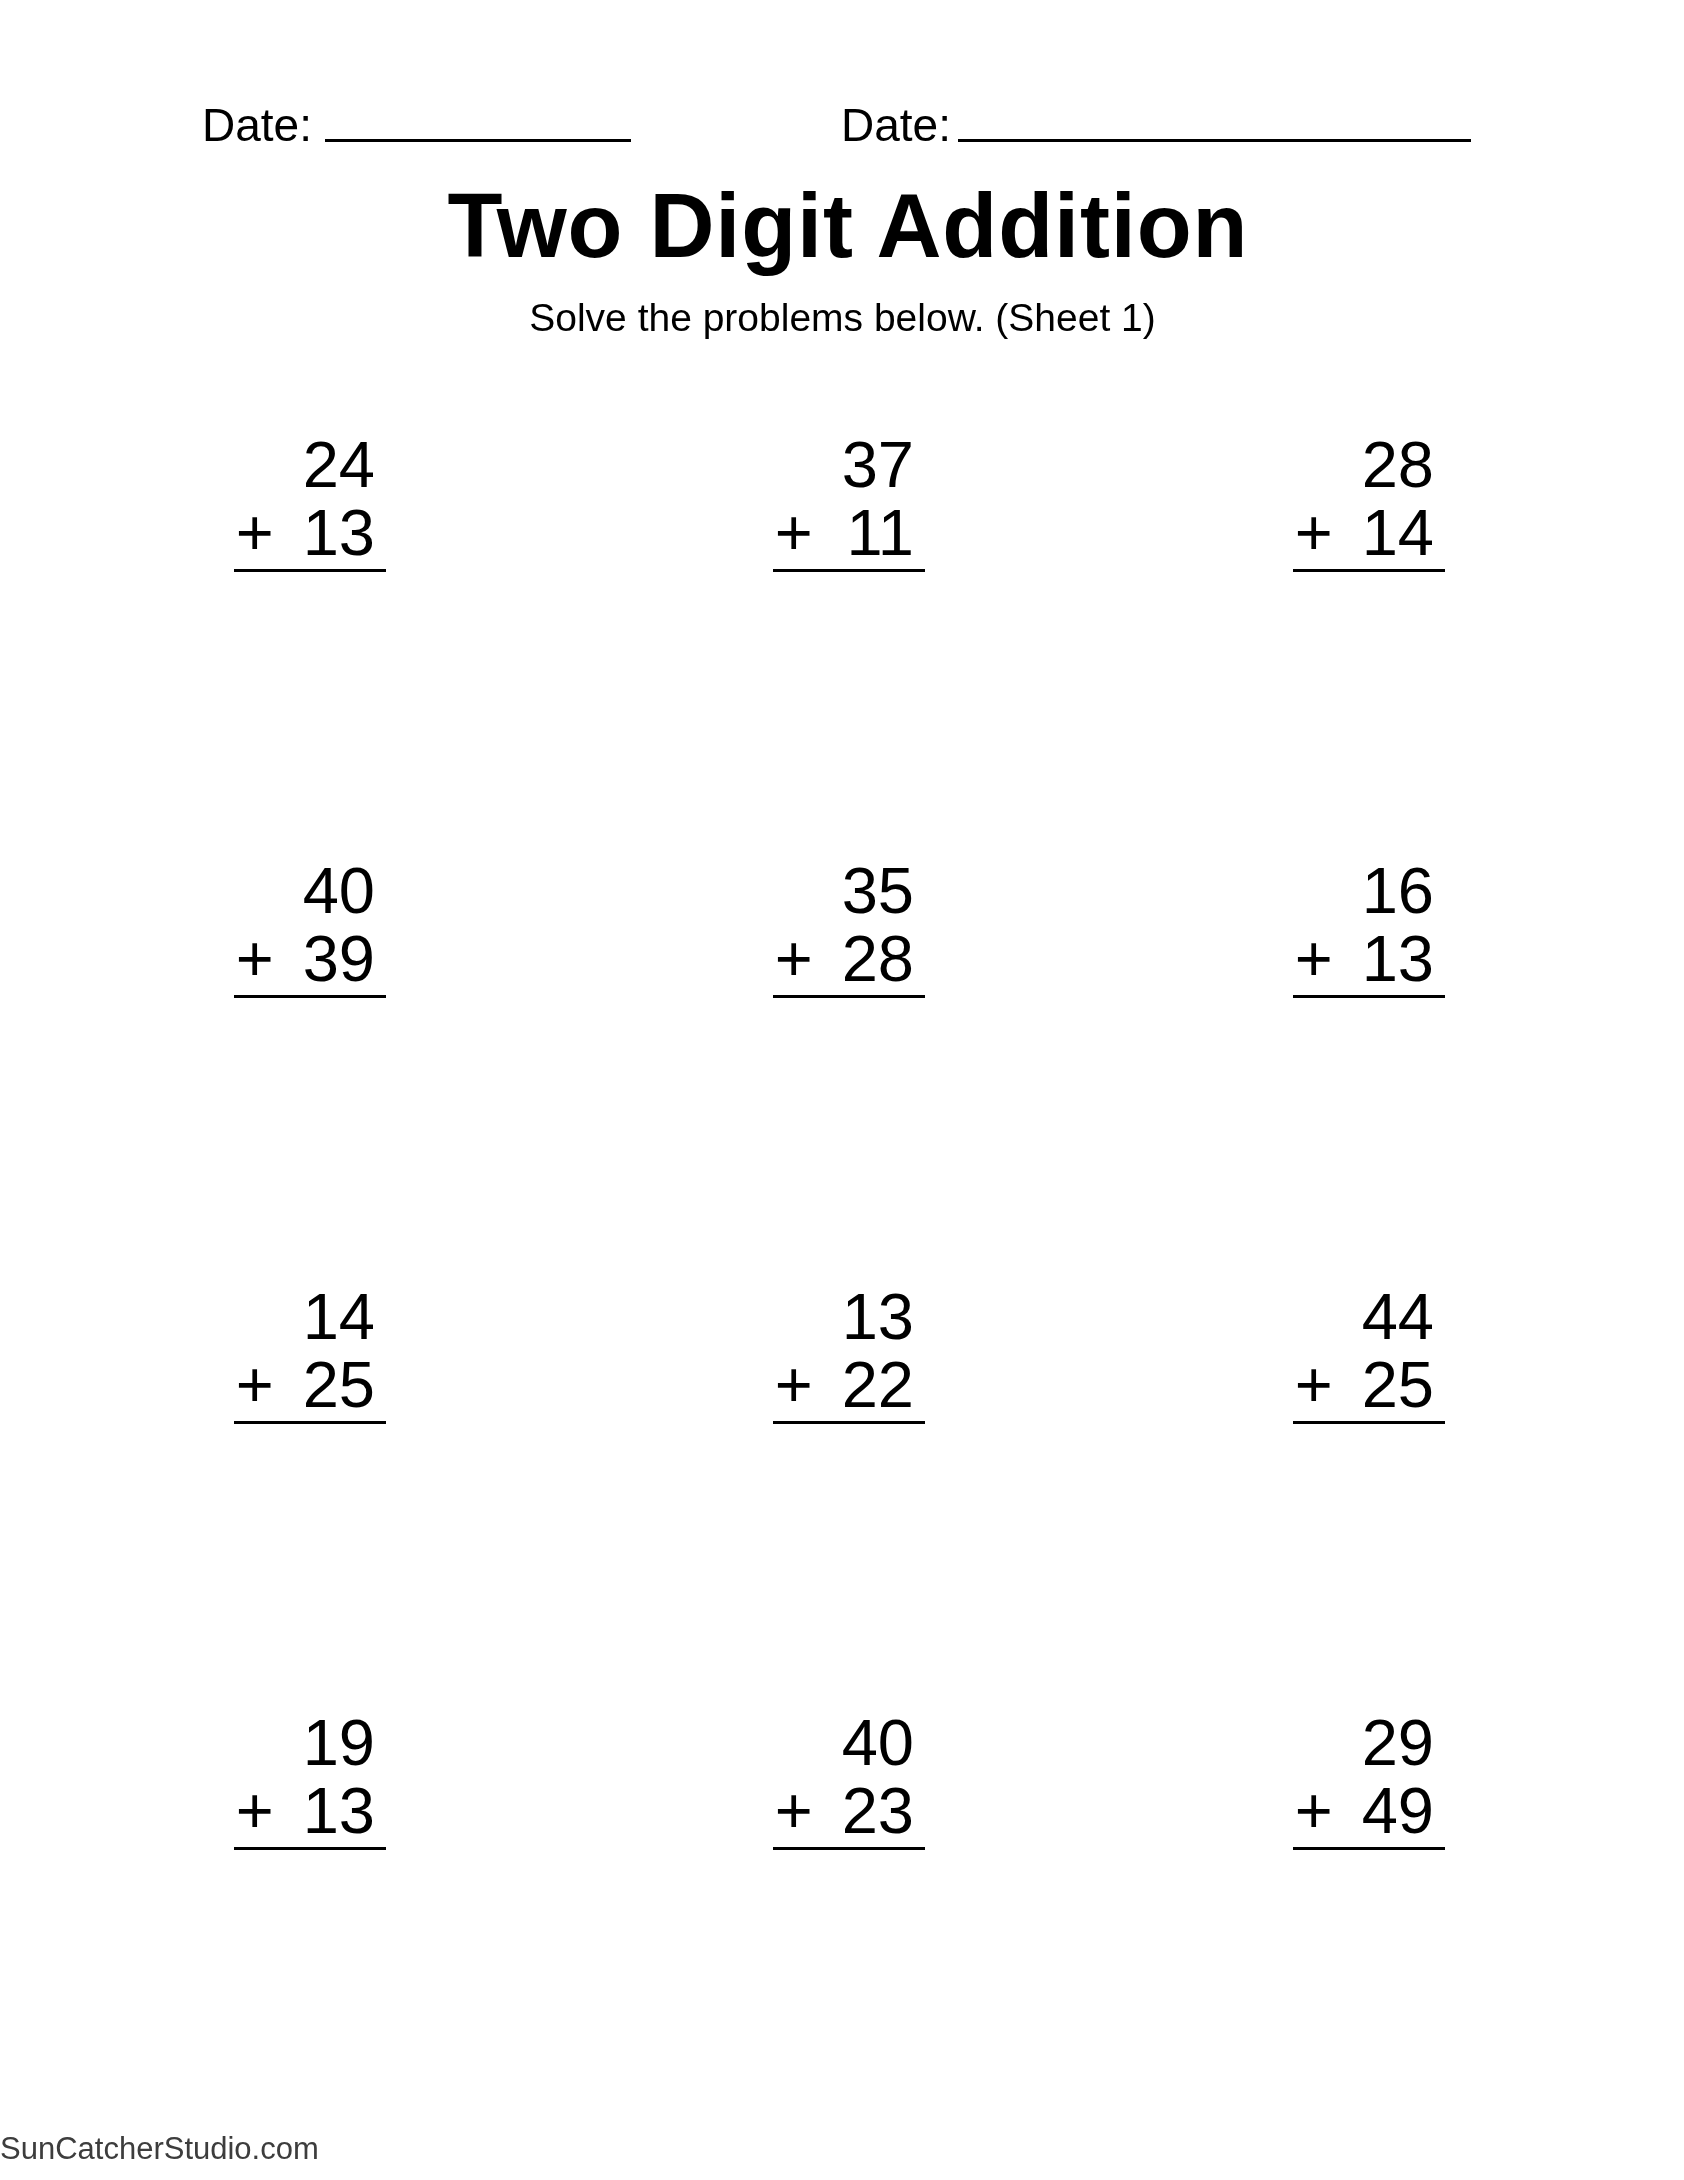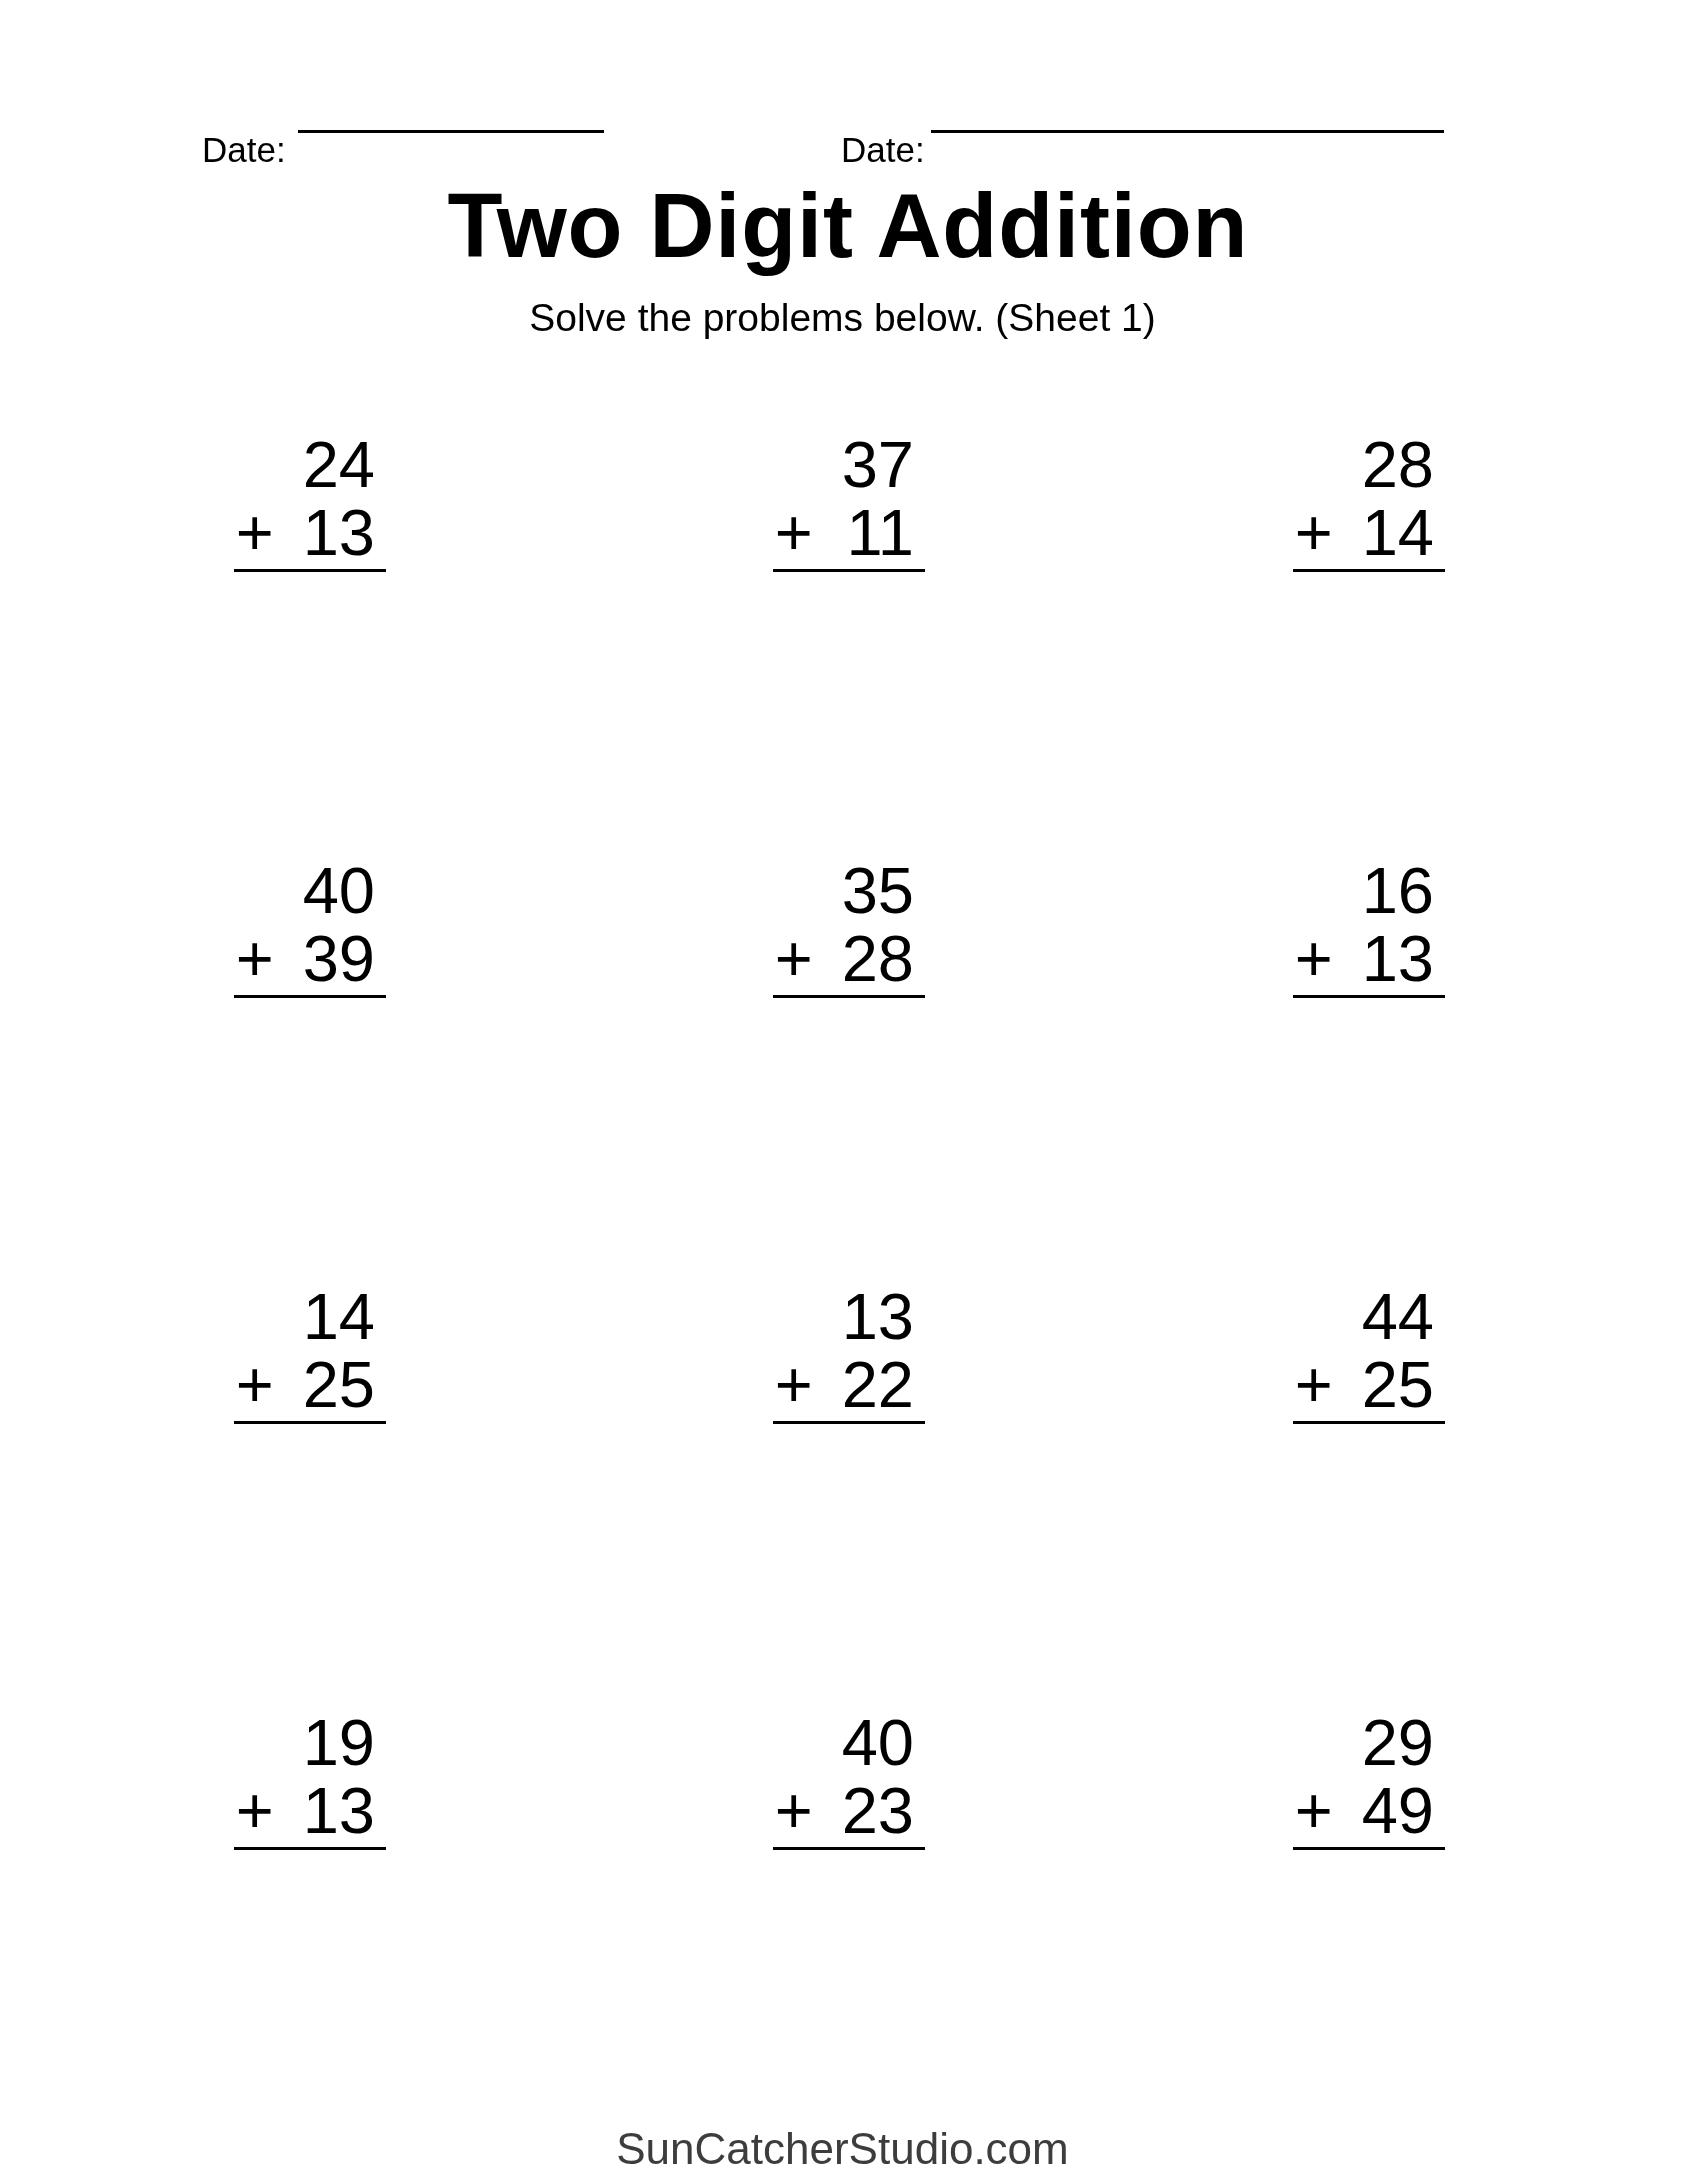--- a/index.html
+++ b/index.html
@@ -11,24 +11,24 @@
     color: var(--text-color, #000000);
     overflow: hidden;
   }
   .page { position: relative; width: 1685px; height: 2181px; background: #ffffff; }
 
   
   .header-field {
     position: absolute;
     top: 106px;
     display: flex;
-    font-size: 35px;
+    align-items: flex-end;
+    font-size: 46px;
     line-height: 39px;
     white-space: nowrap;
-    margin-top: 24px;
   }
   .field-date { left: 202px; }
   .field-name { left: 841px; }
   .blank-line {
     display: inline-block;
     height: 0;
     border-bottom: 3.4px solid var(--text-color, #000000);
     margin-bottom: 2.6px;
   }
   .field-date .blank-line { width: 306px; margin-left: 12.8px; }
@@ -84,22 +84,22 @@
     border-bottom: 3.4px solid var(--text-color, #000000);
     margin-top: 1.7px;
   }
 
   
   .footer {
     position: absolute;
     top: 2129px;
     left: 0;
     width: 100%;
-    text-align: center;
-    font-size: 44px;
+    text-align: left;
+    font-size: 31px;
     line-height: 39px;
     color: var(--footer-color, #3d3d3d);
   }
 </style>
 </head>
 <body>
 
 <div class="page">
 
   <div class="header-field field-date">

